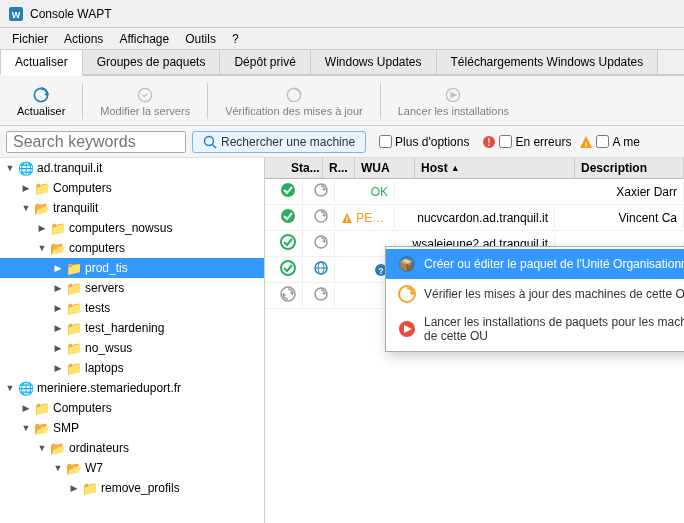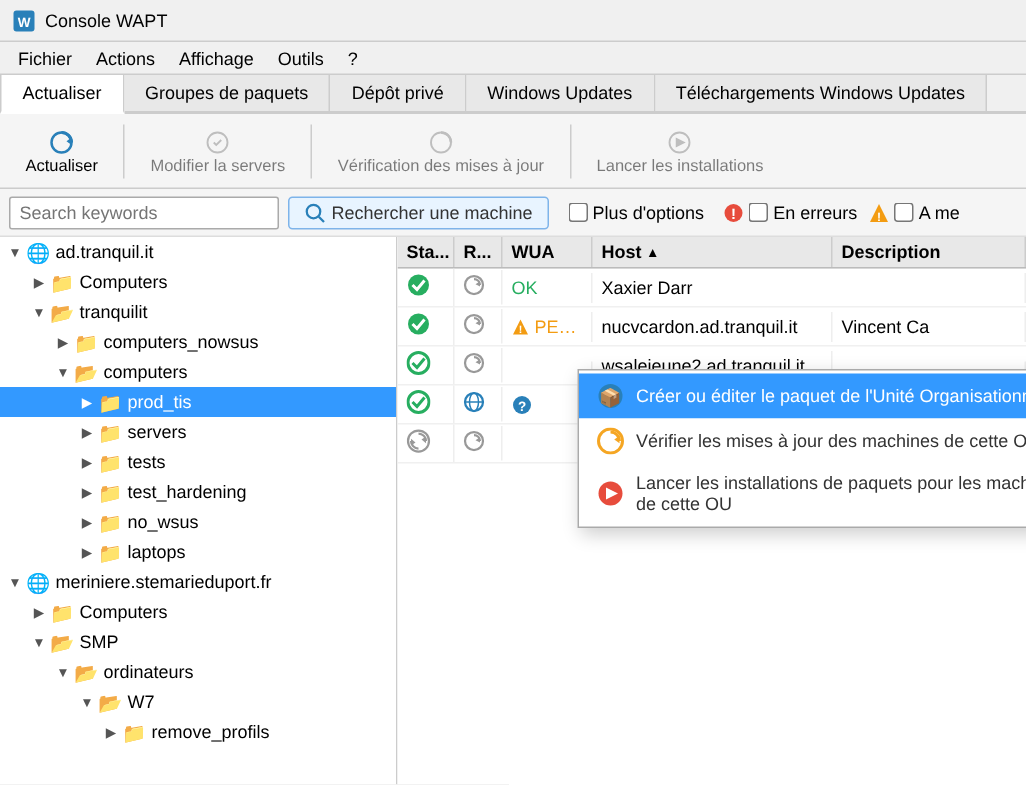--- a/index.html
+++ b/index.html
@@ -109,21 +109,21 @@
       display: flex;
       align-items: center;
       padding: 3px 6px;
       border-bottom: 1px solid #ddd;
       gap: 6px;
     }
     .search-input {
       border: 1px solid #aaa;
       border-radius: 2px;
       padding: 3px 6px;
-      font-size: 12px;
+      font-size: 16px;
       width: 180px;
       color: #999;
       background: #fff;
       height: 22px;
     }
     .search-machine-btn {
       display: flex;
       align-items: center;
       gap: 4px;
       background: #e8f4ff;
@@ -229,32 +229,34 @@
       flex-direction: column;
       overflow: hidden;
       position: relative;
     }
     .table-header {
       display: flex;
       background: #e8e8e8;
       border-bottom: 1px solid #bbb;
       font-size: 12px;
       font-weight: 600;
+      padding-left: 20px;
     }
     .th {
       padding: 3px 6px;
       border-right: 1px solid #ccc;
       cursor: pointer;
       display: flex;
       align-items: center;
       gap: 3px;
     }
     .table-rows {
       flex: 1;
       overflow-y: auto;
+      text-align: right;
     }
     .table-row {
       display: flex;
       border-bottom: 1px solid #f0f0f0;
       font-size: 12px;
       align-items: center;
     }
     .td {
       padding: 3px 6px;
       border-right: 1px solid #eee;

